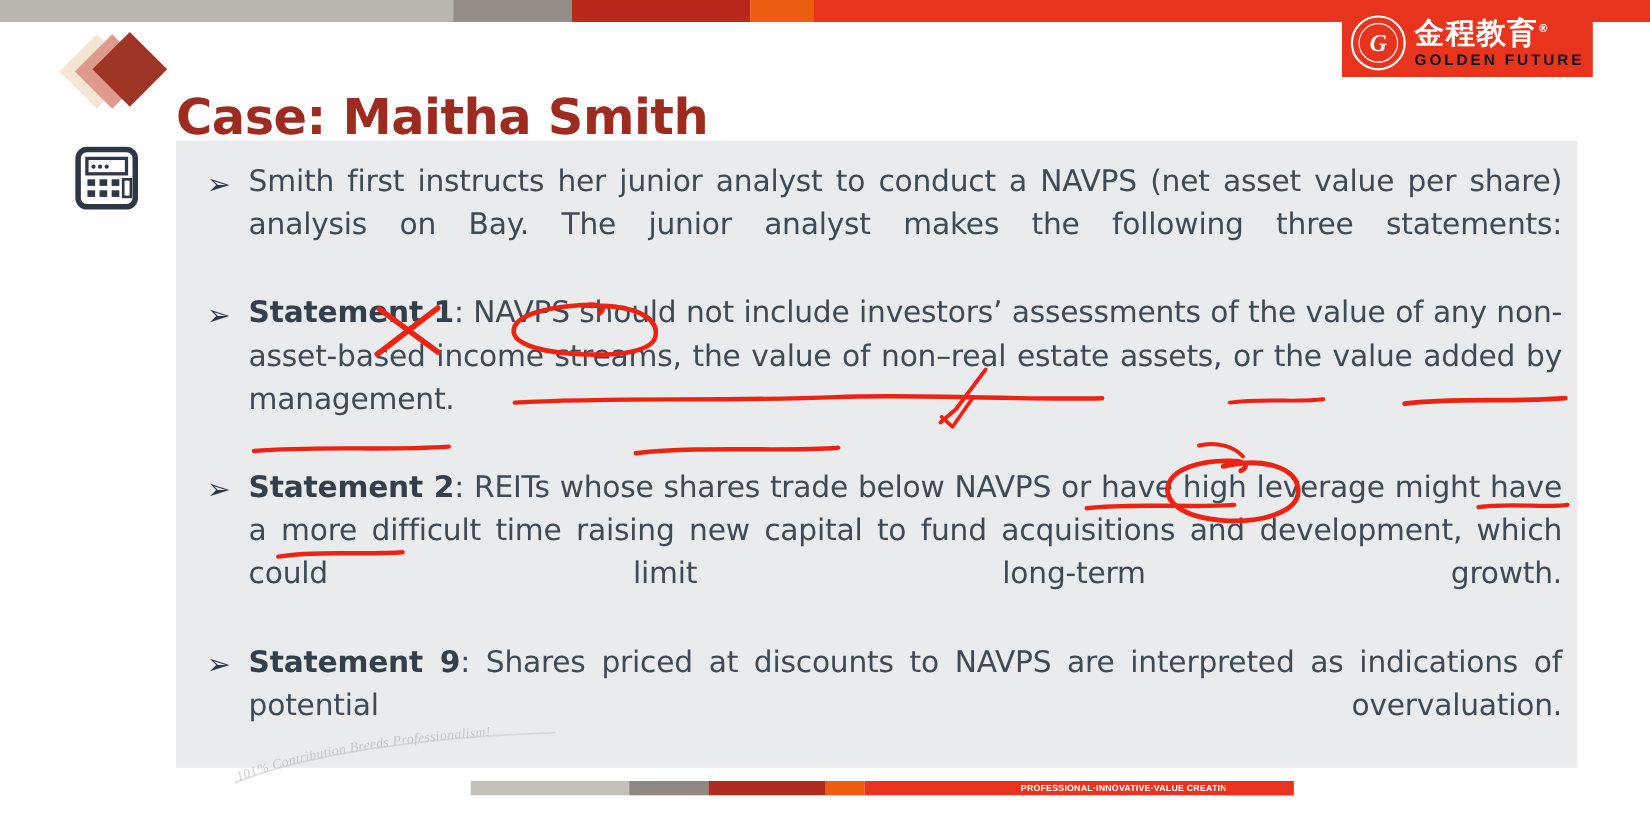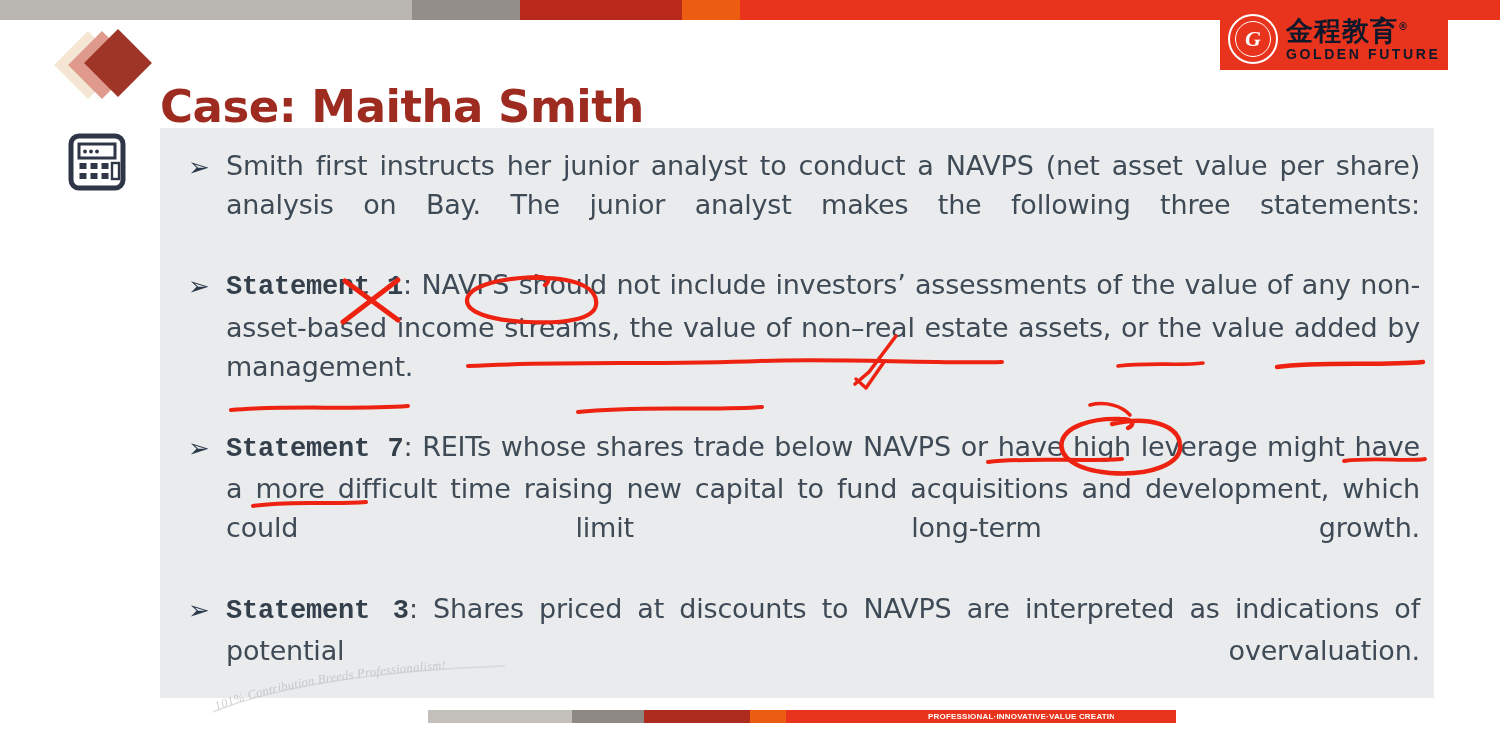--- a/index.html
+++ b/index.html
@@ -54,21 +54,21 @@
     font-family: "Liberation Serif", serif;
     font-size: 22px;
     font-style: italic;
     font-weight: bold;
     line-height: 1;
     position: relative;
     z-index: 2;
   }
   .logo-text { margin-left: 8px; line-height: 1; }
   .logo-cn {
-    color: #0f172a;
+    color: #ffffff;
     font-size: 27px;
     font-weight: bold;
     letter-spacing: 1px;
     font-family: "DejaVu Sans", sans-serif;
     position: relative;
   }
   .logo-reg {
     font-size: 10px;
     vertical-align: super;
   }
@@ -143,21 +143,21 @@
     flex: 1 1 auto;
     color: #3e4a56;
     font-size: 27px;
     line-height: 1.45;
     text-align: justify;
     text-justify: inter-word;
     font-family: "DejaVu Sans", sans-serif;
     letter-spacing: -0.2px;
     position: relative;
   }
-  .bullet-text b { color: #333f4b; font-weight: bold; font-family: Liberation Mono, monospace; }
+  .bullet-text b { color: #333f4b; font-weight: bold; }
   .para { margin: 0; }
   .para::after { content: ""; display: inline-block; width: 100%; }
 
   
   .annotations {
     position: absolute;
     left: 0; top: 0;
     width: 1500px; height: 750px;
     pointer-events: none;
   }
@@ -262,28 +262,28 @@
     <div class="bullet-row">
       <div class="bullet-mark">➢</div>
       <div class="bullet-text">
         <span class="para"><b>Statement 1</b><span>: NAVPS should not include investors’ assessments of the value of any non-asset-based income streams, the value of non–real estate assets, or the value added by management.</span></span>
       </div>
     </div>
 
     <div class="bullet-row">
       <div class="bullet-mark">➢</div>
       <div class="bullet-text">
-        <span class="para"><b>Statement 7</b><span>: REITs whose shares trade below NAVPS or have high leverage might have a more difficult time raising new capital to fund acquisitions and development, which could limit long-term growth.</span></span>
+        <span class="para"><b>Statement 2</b><span>: REITs whose shares trade below NAVPS or have high leverage might have a more difficult time raising new capital to fund acquisitions and development, which could limit long-term growth.</span></span>
       </div>
     </div>
 
     <div class="bullet-row">
       <div class="bullet-mark">➢</div>
       <div class="bullet-text">
-        <span class="para"><b>Statement 3</b><span>: Shares priced at discounts to NAVPS are interpreted as indications of potential overvaluation.</span></span>
+        <span class="para"><b>Statement 9</b><span>: Shares priced at discounts to NAVPS are interpreted as indications of potential overvaluation.</span></span>
       </div>
     </div>
 
   </div>
 
   <svg class="annotations" viewBox="0 0 1500 750">
     <g fill="none" stroke="#ee2211" stroke-linecap="round" stroke-linejoin="round">
 
       <g>
         <path d="M345 281 L398 320" stroke-width="5"></path>

